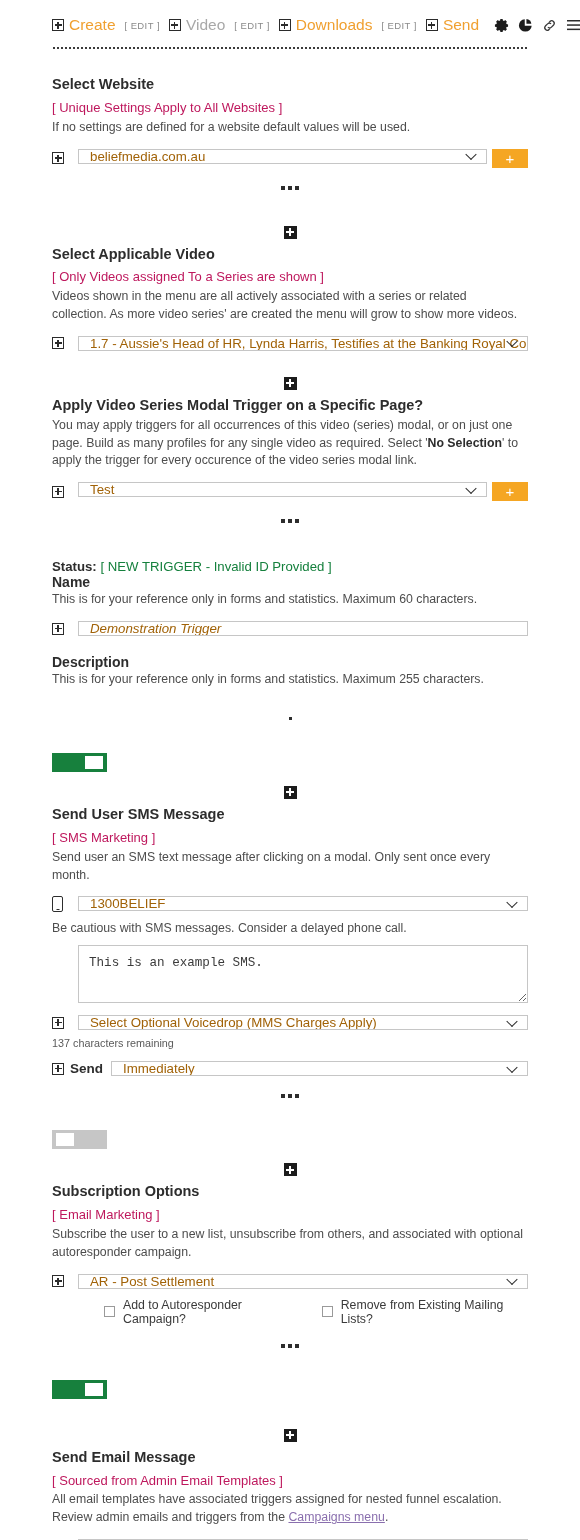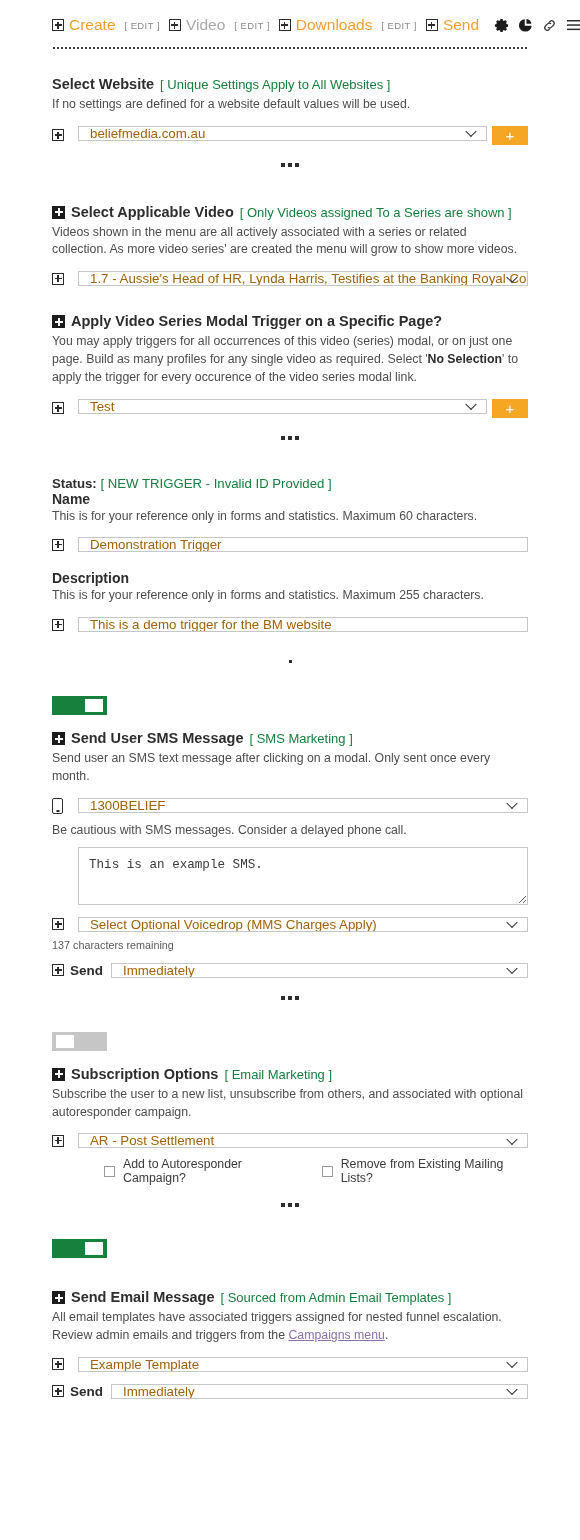--- a/index.html
+++ b/index.html
@@ -57,28 +57,29 @@
   .sec { padding-top: 26px; }
   h2.sec-title {
     margin: 0 0 2px 0;
     font-size: 14.5px;
     font-weight: bold;
     color: #2d2d2d;
     display: flex;
     align-items: baseline;
     gap: 6px;
     line-height: 1.3;
+    flex-direction: column;
   }
   h2.sec-title .solid {
     align-self: center;
   }
   .sec-title .sub {
     font-weight: normal;
     font-size: 13px;
-    color: #15803d;
+    color: #be185d;
   }
   .sec-desc {
     margin: 1px 0 0 0;
     font-size: 12.3px;
     line-height: 1.45;
     color: #4d4d4d;
     max-width: 472px;
   }
   .sec-desc b { color: #2d2d2d; }
   .sec-desc a { color: #8a6fae; }
@@ -125,21 +126,21 @@
   }
   .ctl.select::after {
     content: "";
     position: absolute;
     right: 11px; top: 50%;
     width: 7px; height: 7px;
     border-right: 1.8px solid #2d2d2d;
     border-bottom: 1.8px solid #2d2d2d;
     transform: translateY(-70%) rotate(45deg);
   }
-  .ctl.text { padding-right: 17px; }
+  .ctl.text { padding-right: 17px; font-style: italic; }
   .plusbtn {
     flex: 0 0 auto;
     width: 36px;
     background: #f5a623;
     color: #ffffff;
     display: flex; align-items: center; justify-content: center;
     font-size: 15px;
     margin-left: 5px;
     border: none;
     cursor: pointer;
@@ -340,26 +341,20 @@
       <div class="row">
         <span class="prefix">
             <span class="icon-plus-box"></span>
           </span>
         <div class="ctl text">Demonstration Trigger</div>
       </div>
 
       <div style="height:18px"></div>
       <p class="label-strong">Description</p>
       <p class="sec-desc">This is for your reference only in forms and statistics. Maximum 255 characters.</p>
-      <div class="row">
-        <span class="prefix">
-            <span class="icon-plus-box"></span>
-          </span>
-        <div class="ctl text">This is a demo trigger for the BM website</div>
-      </div>
     </div>
     <div class="dots one" style="margin-top:28px"><span></span></div>
 
     <div>
       <div class="toggle on">
           <span class="knob"></span>
         </div>
       <h2 class="sec-title" style="margin-top:14px">
         <span class="icon-plus-solid solid"></span>
         <span>Send User SMS Message</span>

